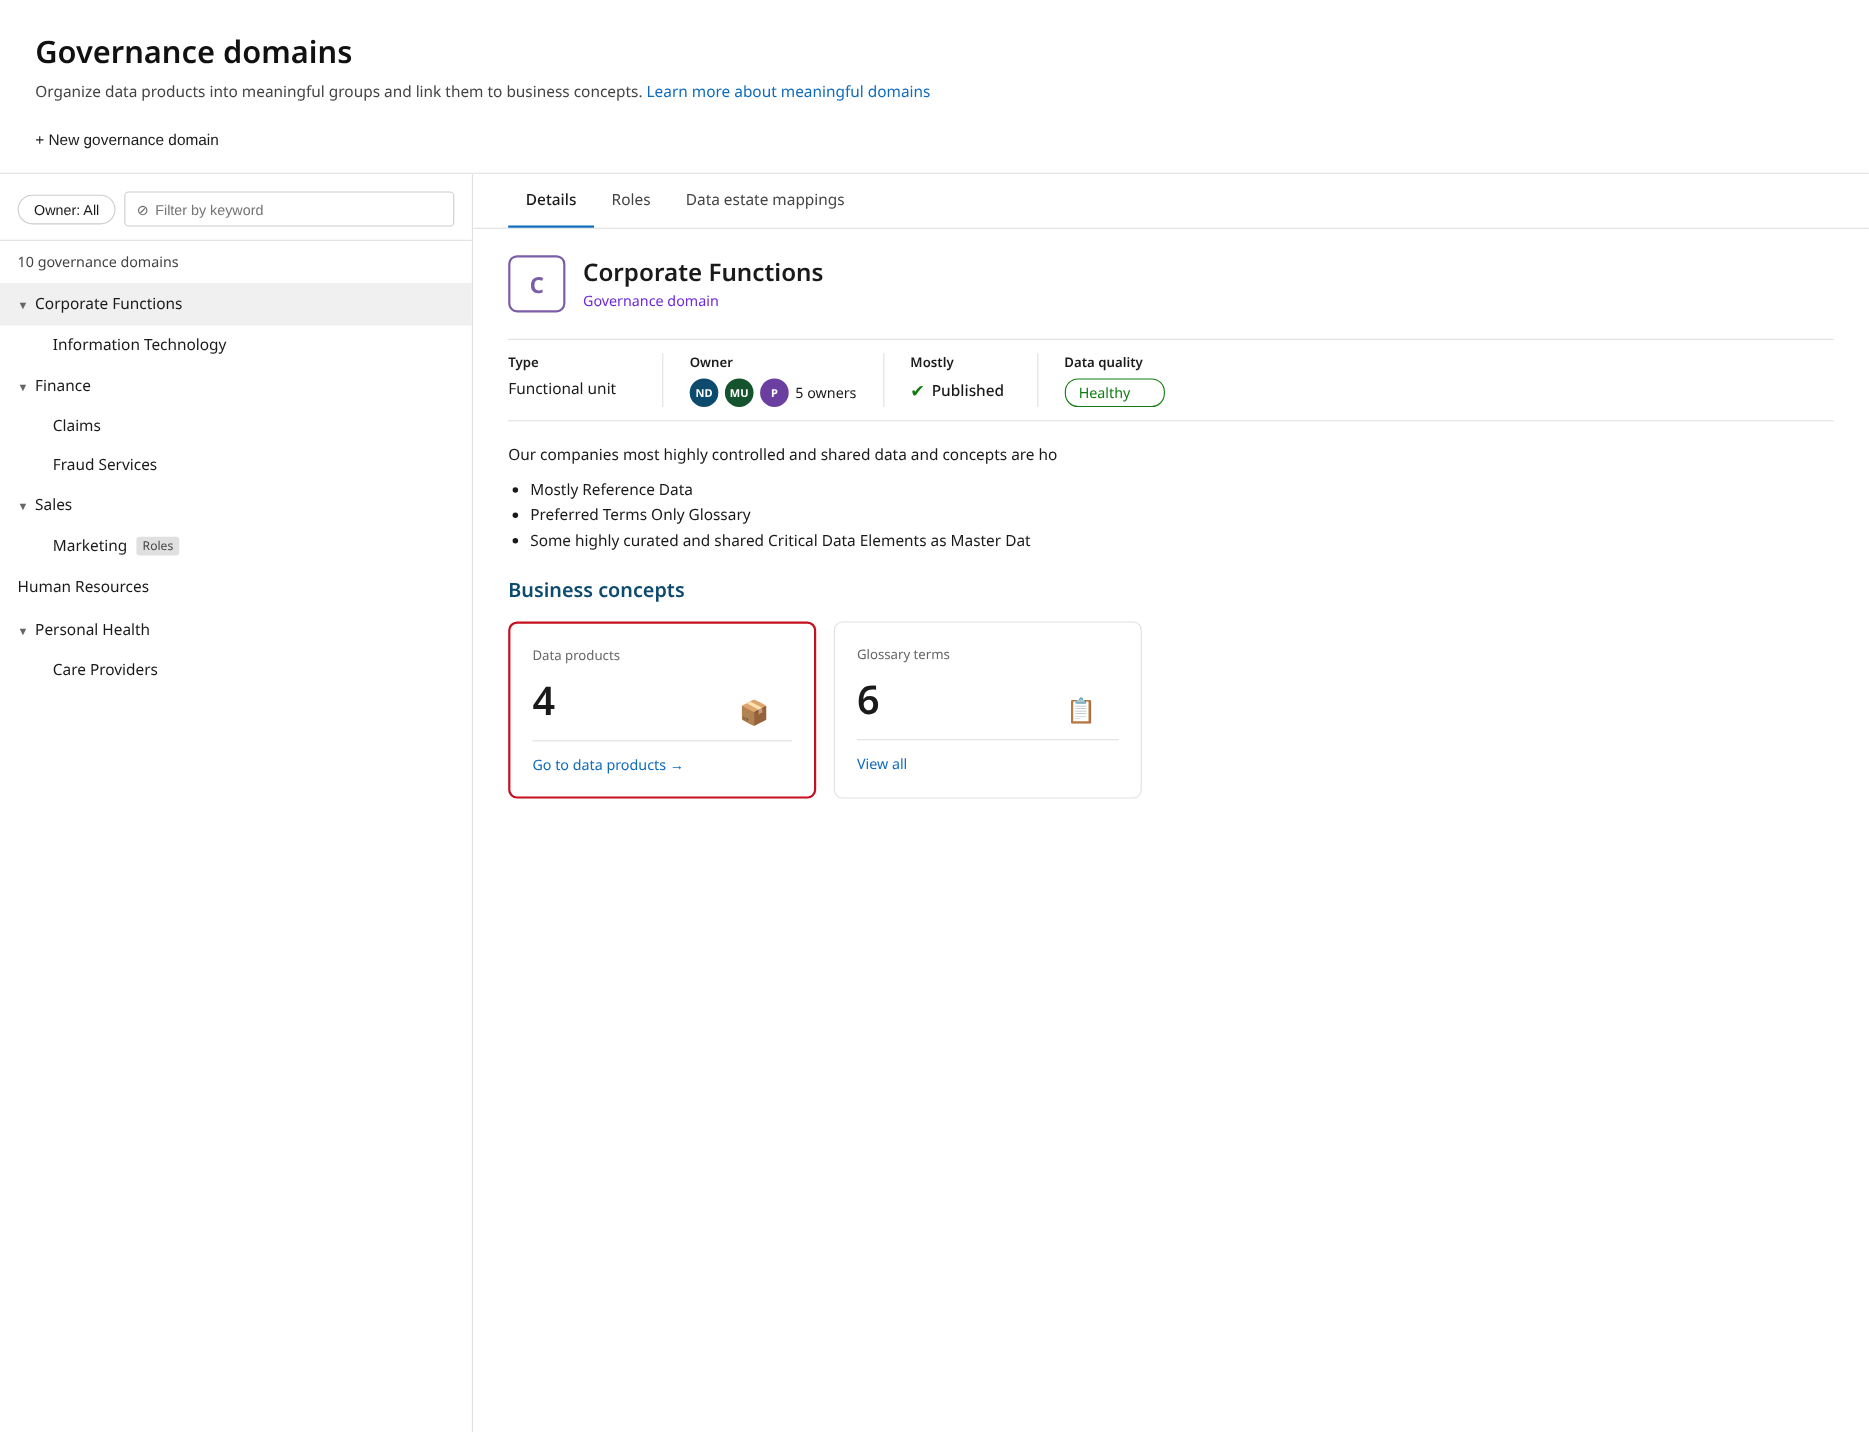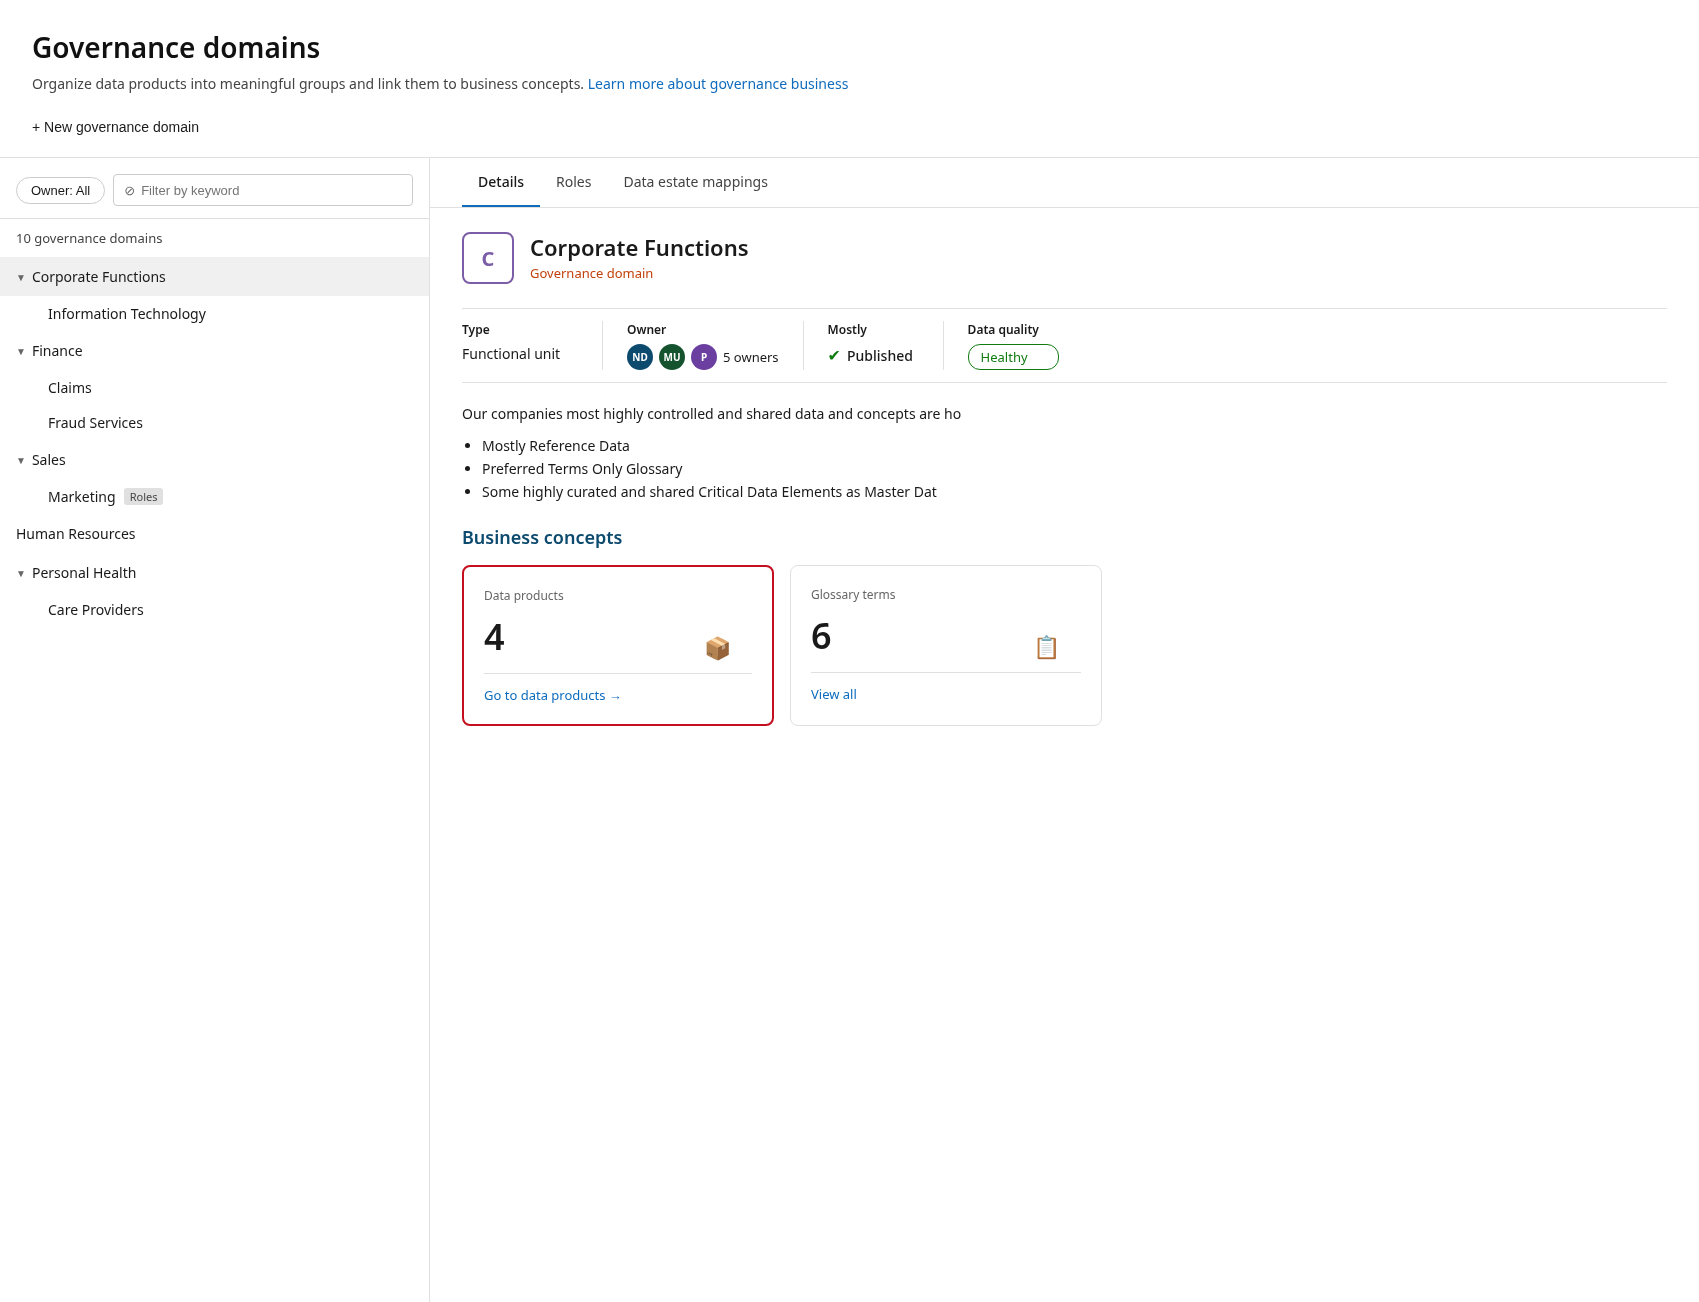--- a/index.html
+++ b/index.html
@@ -35,21 +35,21 @@
     .right-panel { flex: 1; overflow-y: auto; padding: 0; }
     .tabs-bar { display: flex; gap: 0; padding: 0 32px; border-bottom: 1px solid #e0e0e0; }
     .tab { padding: 14px 16px; font-size: 14px; color: #444; cursor: pointer; border-bottom: 2px solid transparent; }
     .tab.active { color: #1a1a1a; border-bottom: 2px solid #0f6cbd; font-weight: 500; }
 
     .detail-content { padding: 24px 32px; }
 
     .entity-header { display: flex; align-items: flex-start; gap: 16px; margin-bottom: 24px; }
     .entity-icon { width: 52px; height: 52px; border: 2px solid #7b5ea7; border-radius: 8px; display: flex; align-items: center; justify-content: center; font-size: 20px; font-weight: 700; color: #7b5ea7; background: #fff; flex-shrink: 0; }
     .entity-title { font-size: 22px; font-weight: 600; color: #1a1a1a; }
-    .entity-subtitle { font-size: 13px; color: #c2410c; margin-top: 2px; }
+    .entity-subtitle { font-size: 13px; color: #6d28d9; margin-top: 2px; }
 
     .metadata-row { display: flex; gap: 0; border-top: 1px solid #e0e0e0; border-bottom: 1px solid #e0e0e0; padding: 12px 0; margin-bottom: 20px; }
     .meta-col { padding: 0 24px 0 0; min-width: 140px; }
     .meta-col + .meta-col { border-left: 1px solid #e0e0e0; padding-left: 24px; }
     .meta-label { font-size: 12px; font-weight: 600; color: #1a1a1a; margin-bottom: 6px; }
     .meta-value { font-size: 14px; color: #1a1a1a; }
 
     .owners-row { display: flex; align-items: center; gap: 6px; }
     .avatar { width: 26px; height: 26px; border-radius: 50%; display: flex; align-items: center; justify-content: center; font-size: 10px; font-weight: 700; color: #fff; flex-shrink: 0; }
     .avatar-nd { background: #0c4a6e; }
@@ -63,36 +63,36 @@
 
     .health-badge { border: 1px solid #107c10; border-radius: 12px; padding: 3px 12px; font-size: 13px; color: #107c10; }
 
     .description { font-size: 14px; color: #1a1a1a; margin-bottom: 12px; line-height: 1.5; }
     .bullet-list { list-style: disc; padding-left: 20px; margin-bottom: 24px; }
     .bullet-list li { font-size: 14px; color: #1a1a1a; margin-bottom: 4px; }
 
     .section-title { font-size: 18px; font-weight: 600; color: #0c4a6e; margin-bottom: 16px; }
 
     .cards-row { display: flex; gap: 16px; }
-    .concept-card { border: 1px solid #e0e0e0; border-radius: 8px; padding: 20px; width: 312px; min-width: 240px; position: relative; }
+    .concept-card { border: 1px solid #e0e0e0; border-radius: 8px; padding: 20px; width: 280px; min-width: 240px; position: relative; }
     .concept-card.highlighted { border: 2px solid #c50f1f; }
     .card-label { font-size: 12px; color: #666; margin-bottom: 8px; }
     .card-count { font-size: 36px; font-weight: 600; color: #1a1a1a; }
     .card-icon { position: absolute; top: 20px; right: 20px; font-size: 22px; color: #666; }
     .card-link { display: flex; align-items: center; gap: 6px; color: #0f6cbd; font-size: 13px; margin-top: 12px; border-top: 1px solid #e0e0e0; padding-top: 12px; cursor: pointer; text-decoration: none; }
   </style>
 </head>
 <body>
 
 <div class="page">
   <div class="top-section">
     <h1 class="page-title">Governance domains</h1>
     <p class="page-subtitle">
       <span>Organize data products into meaningful groups and link them to business concepts.</span>
-      <a href="#">Learn more about governance business</a>
+      <a href="#">Learn more about meaningful domains</a>
     </p>
     <button class="new-domain-btn">+ New governance domain</button>
   </div>
 
   <div class="main-content">
 
     <div class="left-panel">
       <div class="filter-bar">
         <button class="owner-btn">Owner: All</button>
         <div class="filter-input">

